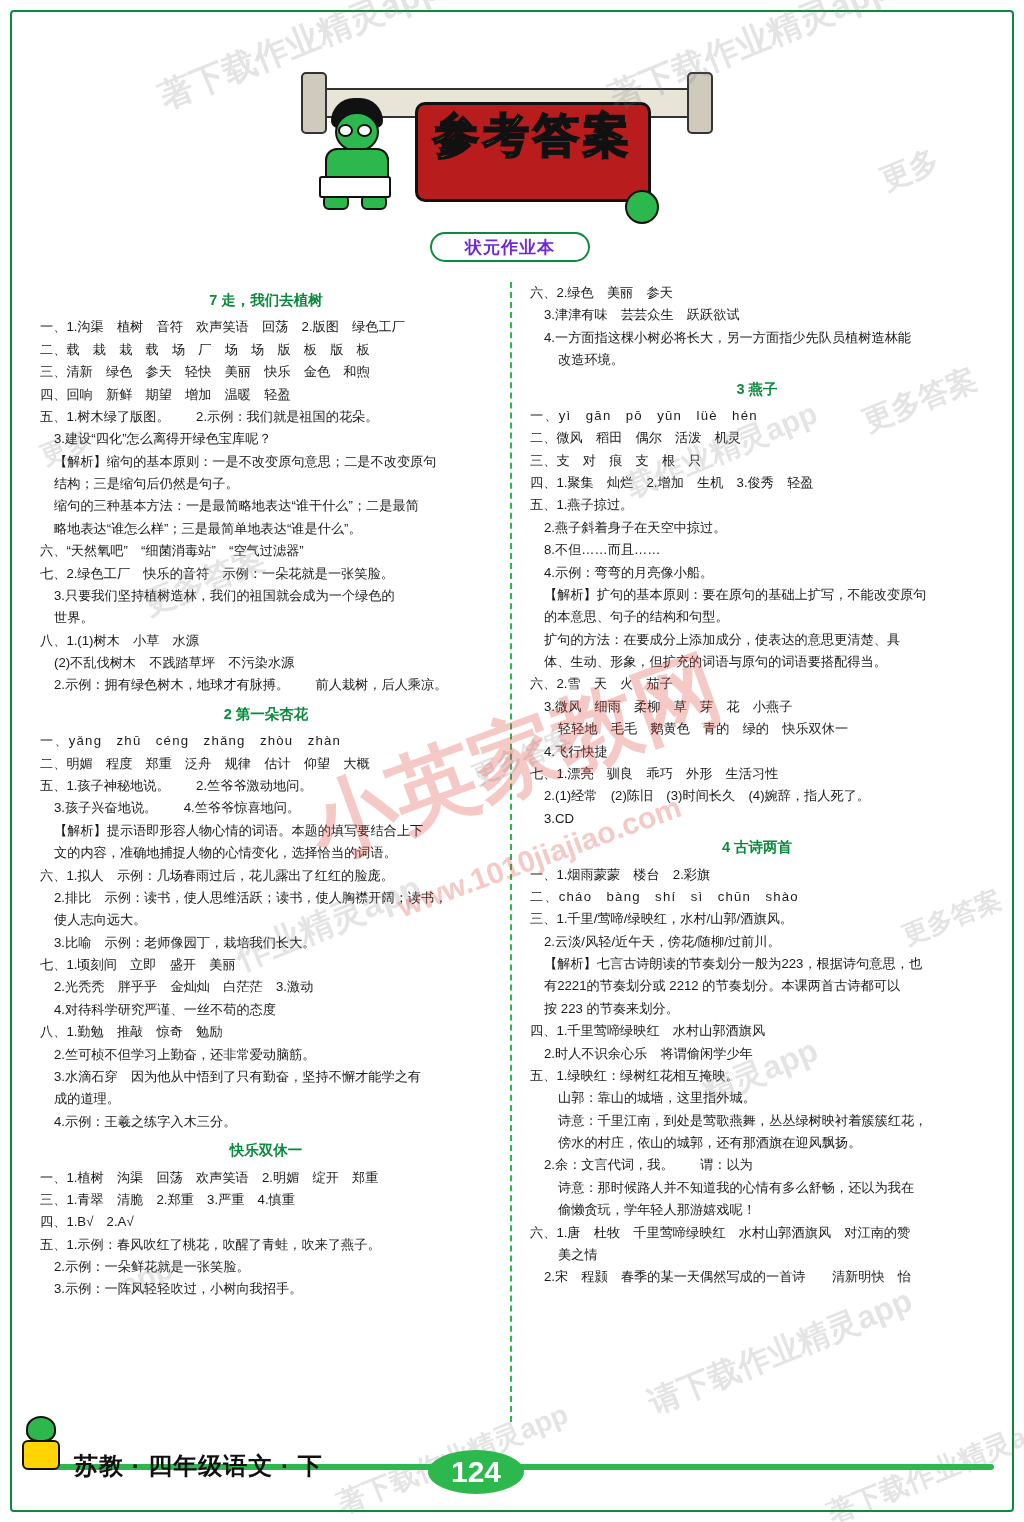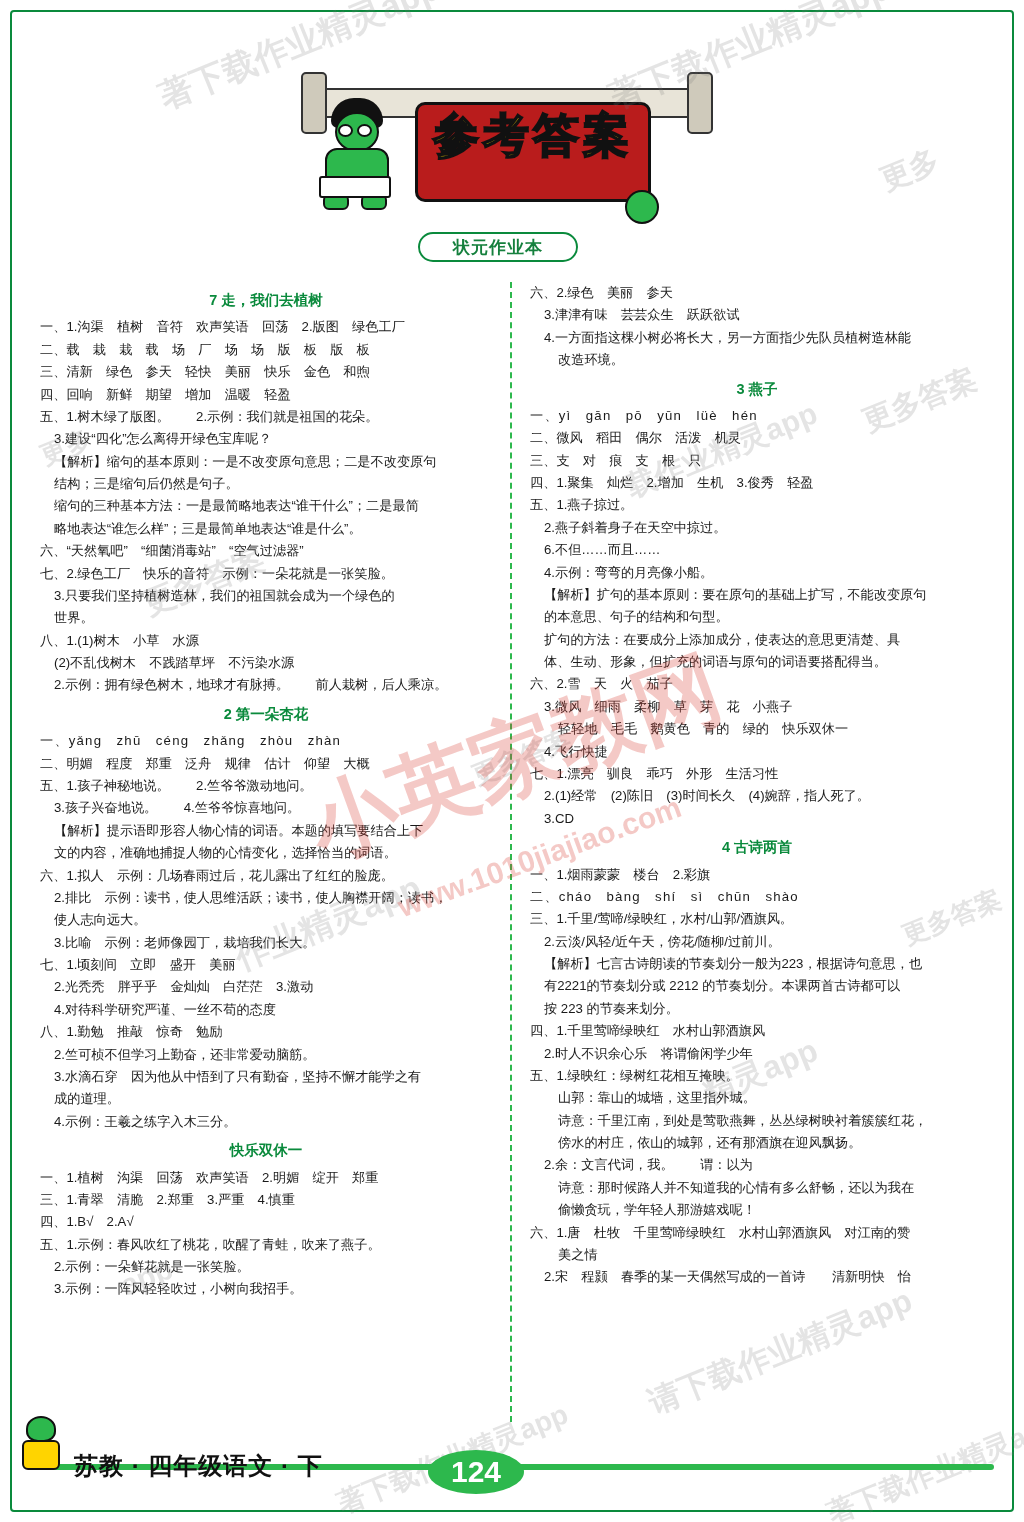--- a/index.html
+++ b/index.html
@@ -55,27 +55,27 @@
   .m-glass.l { left:33px; }
   .m-glass.r { left:52px; }
   .m-body { position:absolute; left:20px; top:50px; width:64px; height:48px; background:#2db84d; border:2px solid #111; border-radius:12px 12px 6px 6px;}
   .m-book { position:absolute; left:14px; top:78px; width:72px; height:22px; background:#fff; border:2px solid #111; border-radius:3px;}
   .m-leg { position:absolute; top:96px; width:26px; height:16px; background:#2db84d; border:2px solid #111; border-radius:6px;}
   .m-leg.l { left:18px; }
   .m-leg.r { left:56px; }
   .yarn { position:absolute; left:330px; top:150px; width:34px; height:34px; border:2px solid #111; border-radius:50%; background:#2db84d;}
 
   .subtitle-badge {
-    position:absolute; left:418px; top:232px;
+    position:absolute; left:430px; top:232px;
     width:160px; height:30px;
     border:2px solid #0a8a3c;
     border-radius:16px;
     background:#ffffff;
     display:flex; align-items:center; justify-content:center;
-    font-size:17px; font-weight:bold; color:#15803d;
+    font-size:17px; font-weight:bold; color:#6d28d9;
     letter-spacing:1px;
   }
 
   
   .columns {
     position:absolute; left:22px; top:282px; width:980px; height:1140px;
     display:flex;
   }
   .col { width:50%; padding:0 18px; }
   .col.left { border-right:2px dashed #2db84d; }
@@ -218,21 +218,21 @@
         <p class="line ind1">3.津津有味　芸芸众生　跃跃欲试</p>
         <p class="line ind1">4.一方面指这棵小树必将长大，另一方面指少先队员植树造林能</p>
         <p class="line ind2">改造环境。</p>
         <h3 class="sec">3 燕子</h3>
         <p class="line pinyin">一、yì　gān　pō　yūn　lüè　hén</p>
         <p class="line">二、微风　稻田　偶尔　活泼　机灵</p>
         <p class="line">三、支　对　痕　支　根　只</p>
         <p class="line">四、1.聚集　灿烂　2.增加　生机　3.俊秀　轻盈</p>
         <p class="line">五、1.燕子掠过。</p>
         <p class="line ind1">2.燕子斜着身子在天空中掠过。</p>
-        <p class="line ind1">6.不但……而且……</p>
+        <p class="line ind1">8.不但……而且……</p>
         <p class="line ind1">4.示例：弯弯的月亮像小船。</p>
         <p class="line ind1 note">【解析】扩句的基本原则：要在原句的基础上扩写，不能改变原句</p>
         <p class="line ind1">的本意思、句子的结构和句型。</p>
         <p class="line ind1">扩句的方法：在要成分上添加成分，使表达的意思更清楚、具</p>
         <p class="line ind1">体、生动、形象，但扩充的词语与原句的词语要搭配得当。</p>
         <p class="line">六、2.雪　天　火　茄子</p>
         <p class="line ind1">3.微风　细雨　柔柳　草　芽　花　小燕子</p>
         <p class="line ind2">轻轻地　毛毛　鹅黄色　青的　绿的　快乐双休一</p>
         <p class="line ind1">4.飞行快捷</p>
         <p class="line">七、1.漂亮　驯良　乖巧　外形　生活习性</p>

